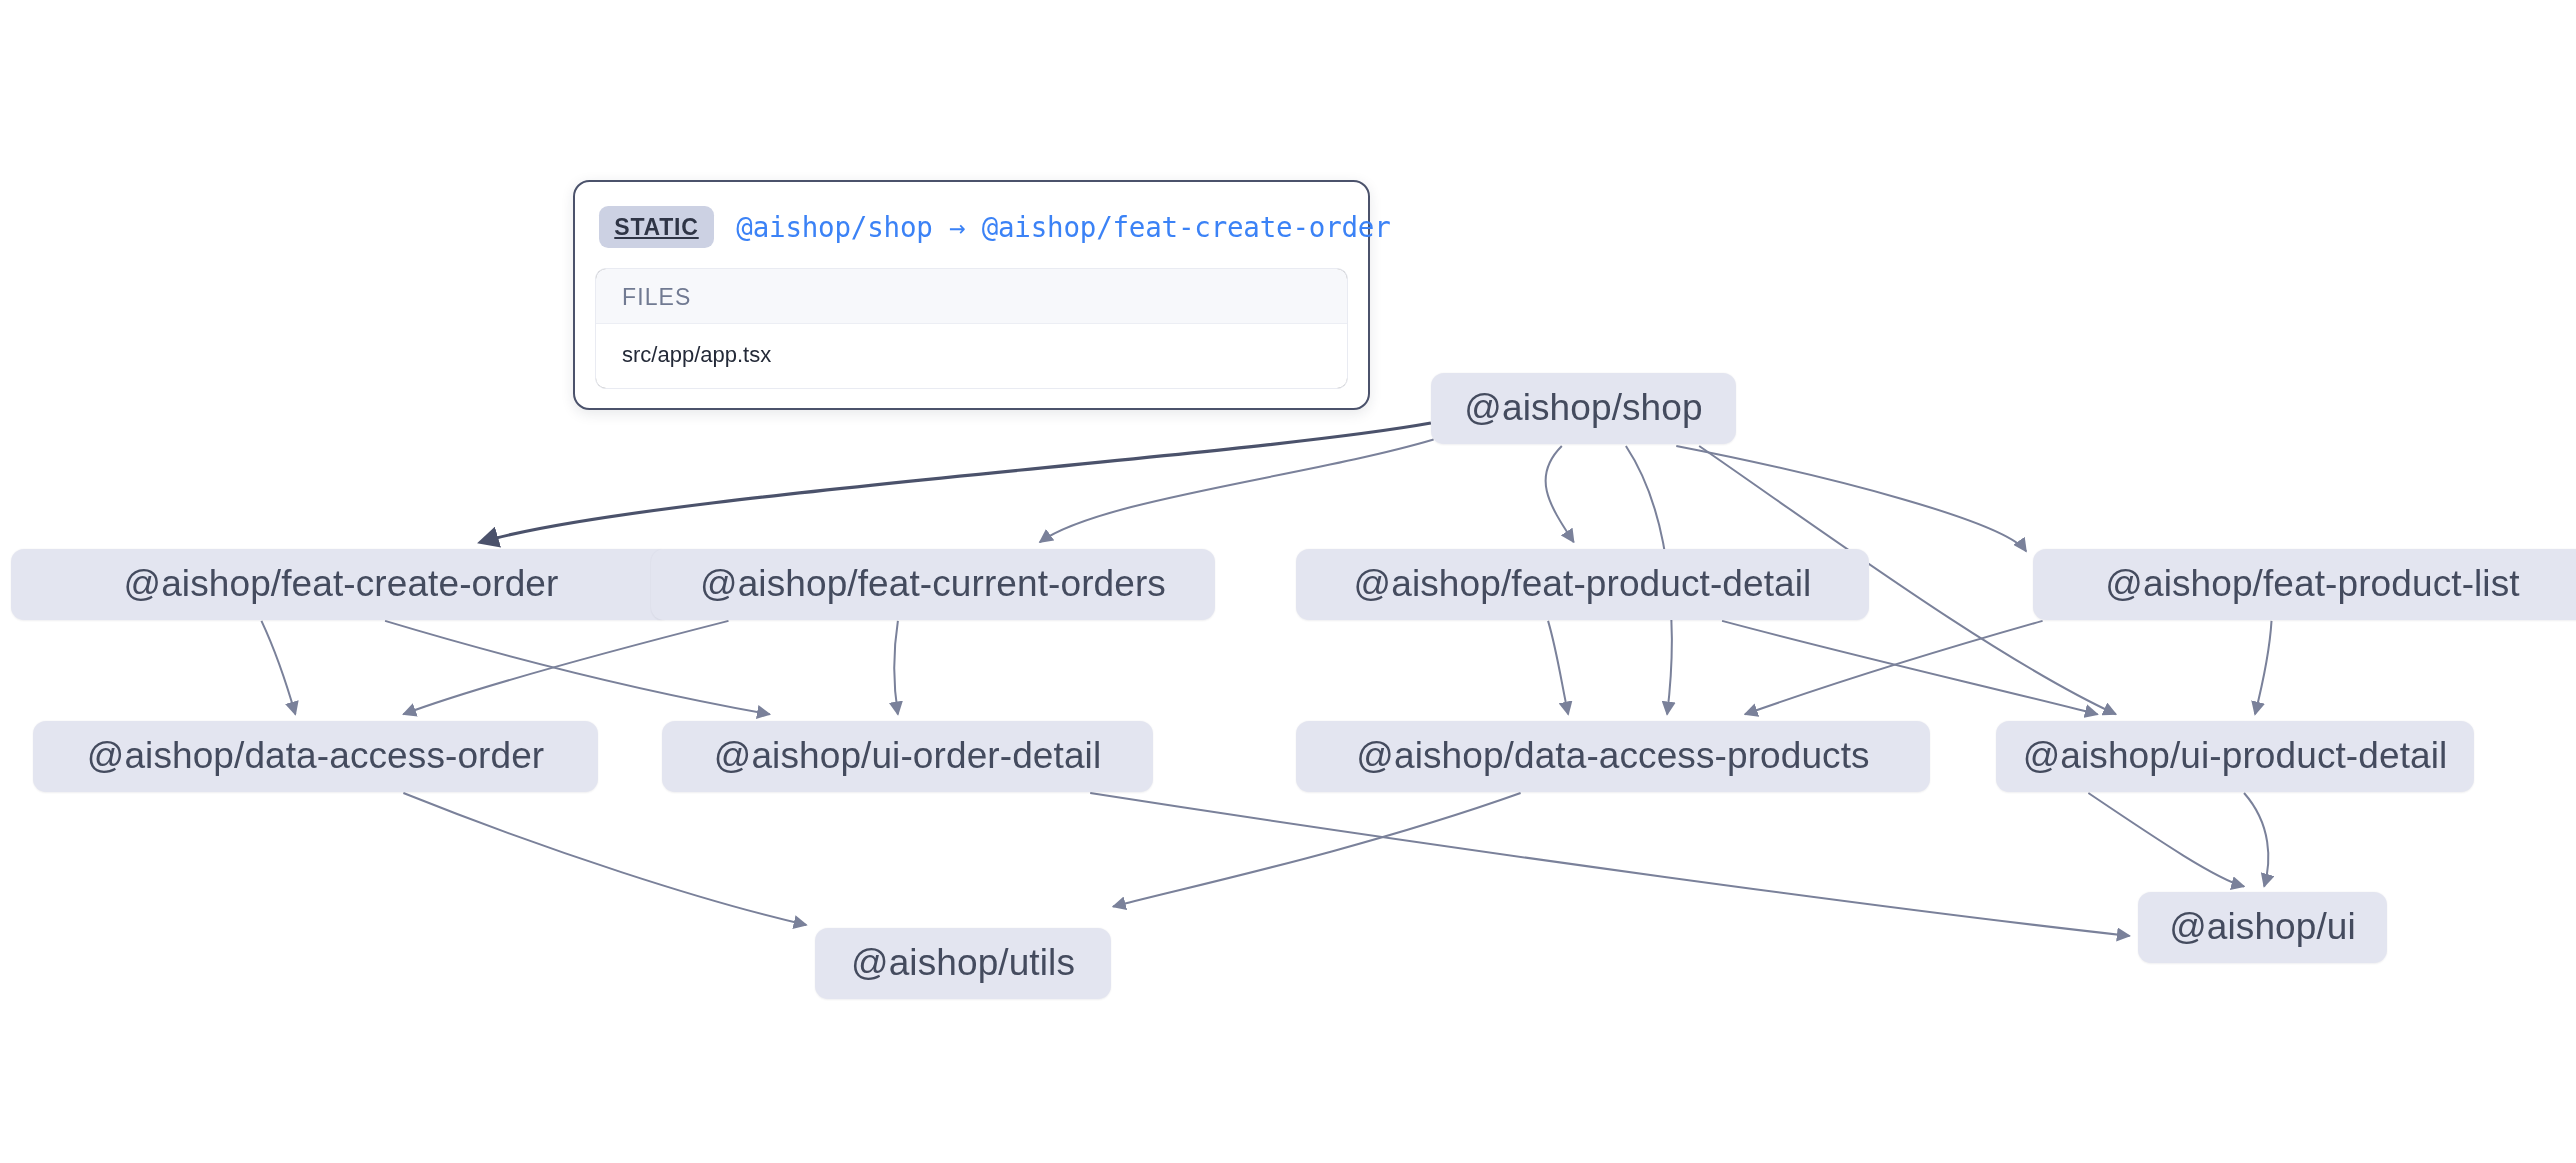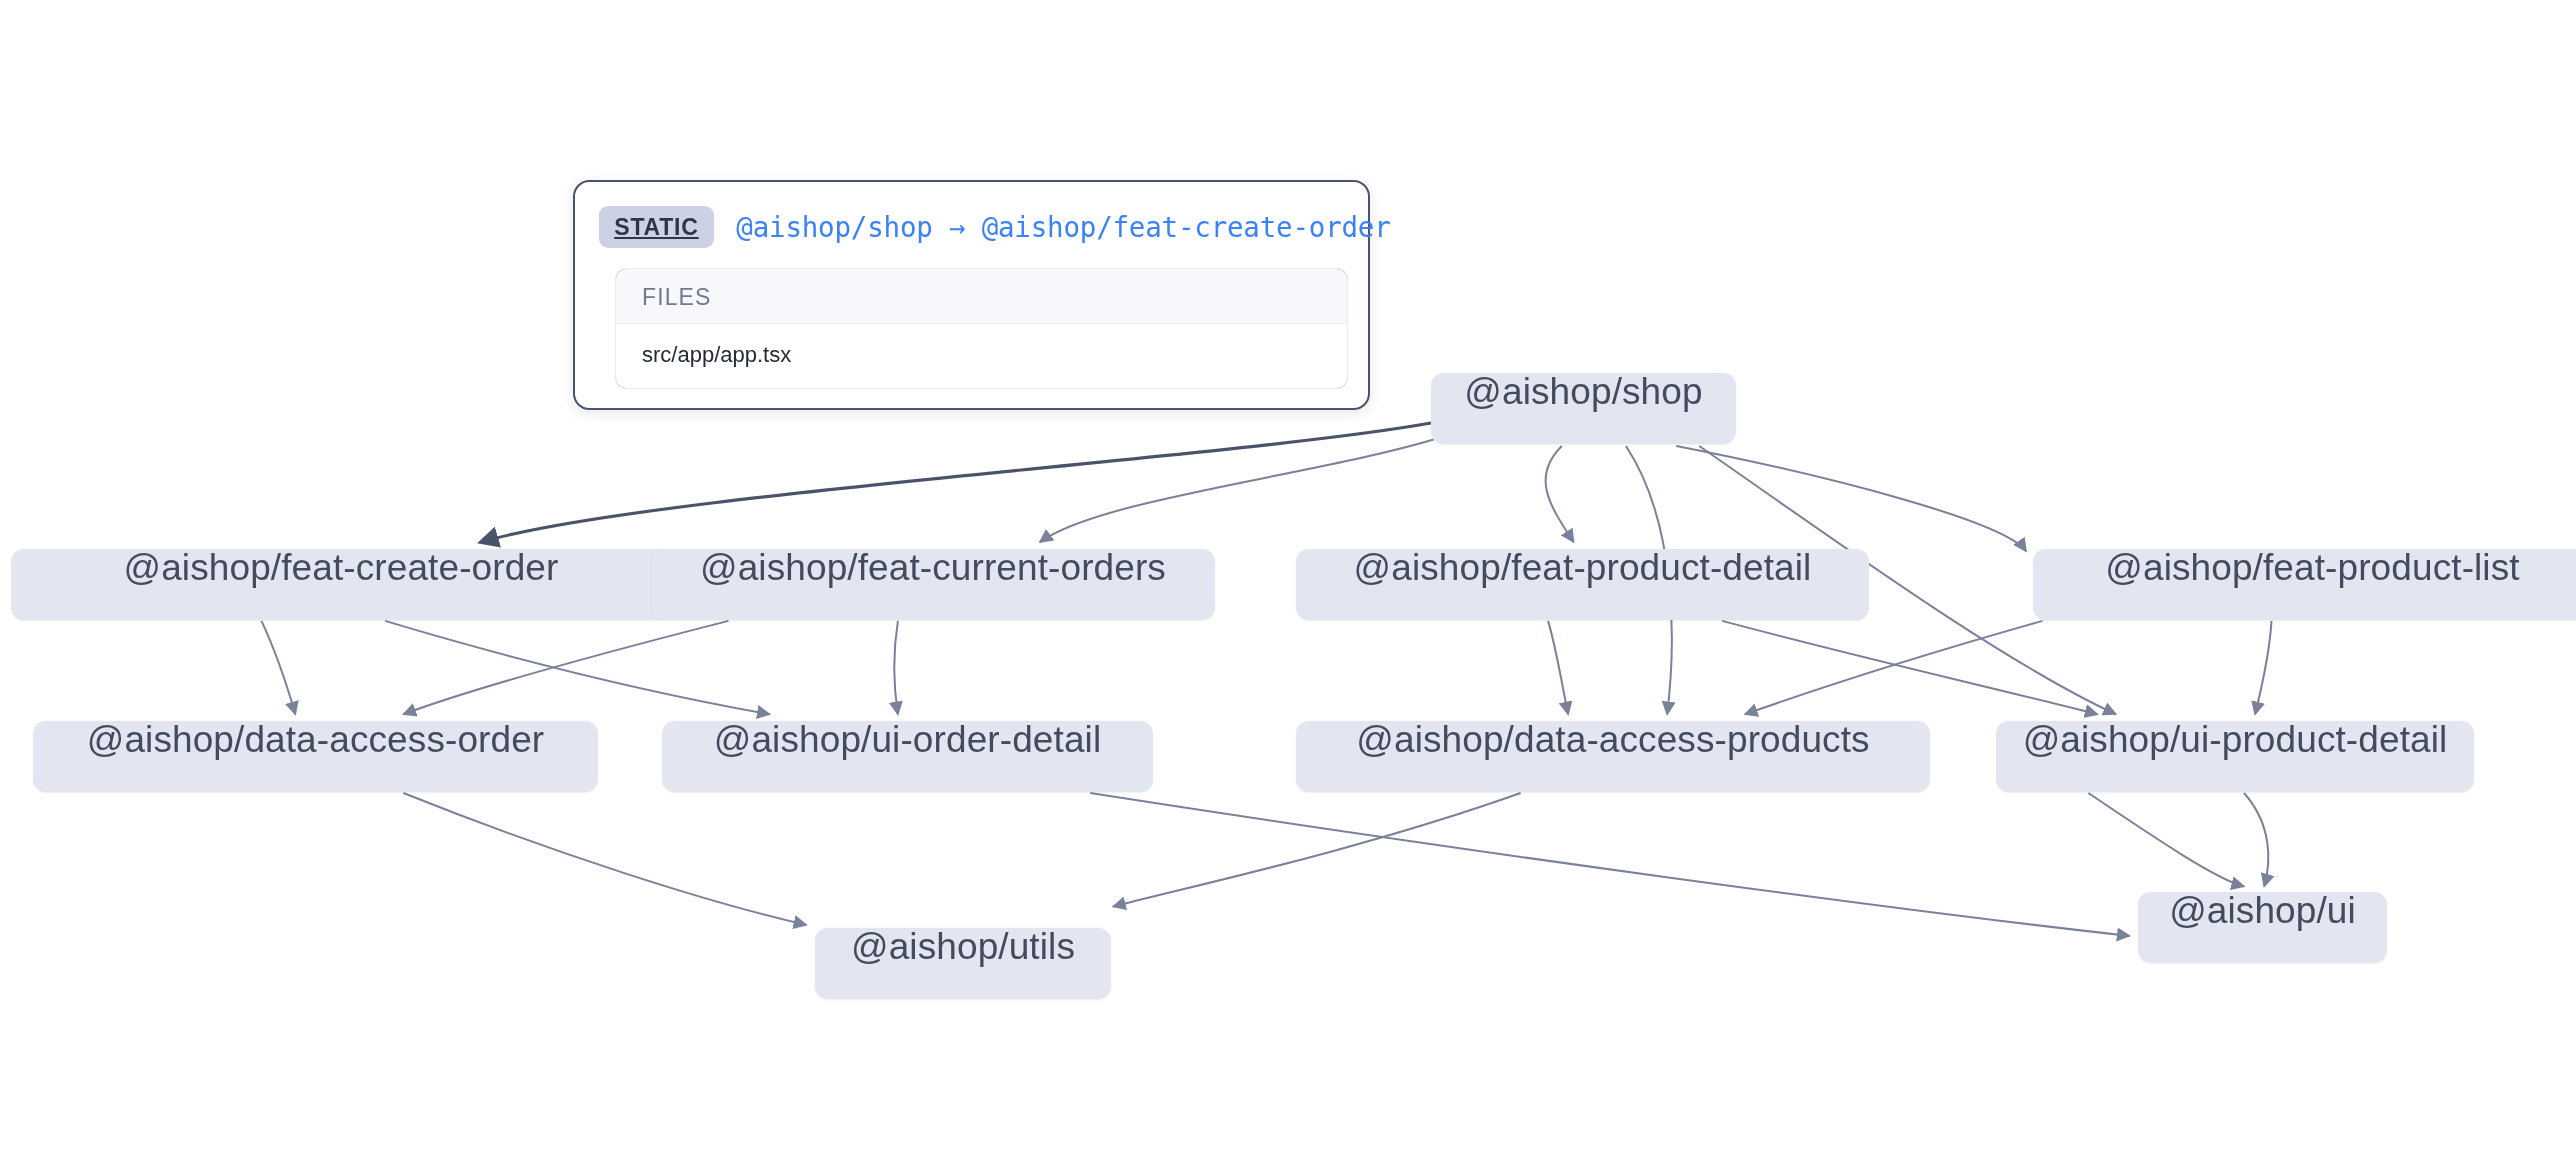--- a/index.html
+++ b/index.html
@@ -26,20 +26,21 @@
     top: 0;
     width: 2576px;
     height: 1163px;
   }
   .node {
     position: absolute;
     box-sizing: border-box;
     background: #e3e5f0;
     border-radius: 13px;
     display: flex;
+    align-items: center;
     justify-content: center;
     color: #444b5e;
     font-size: 37px;
     font-weight: 400;
     letter-spacing: 0.1px;
     white-space: nowrap;
     box-shadow: 0 0.9px 1.8px rgba(30, 35, 60, 0.07);
     cursor: pointer;
     user-select: none;
   }
@@ -85,21 +86,20 @@
     color: #3b82f6;
     white-space: nowrap;
     letter-spacing: -0.2px;
   }
   .files-panel {
     margin-top: 14.7px;
     border: 1.8px solid #e9ebf2;
     border-radius: 11px;
     overflow: hidden;
     background: #a3a3a3;
-    margin-left: 20px;
   }
   .files-panel-header {
     background: #f7f8fb;
     border-bottom: 1.8px solid #eceef4;
     color: #717a92;
     font-size: 23px;
     letter-spacing: 1.1px;
     padding: 16.5px 26px 14.7px 26px;
     line-height: 1;
   }

